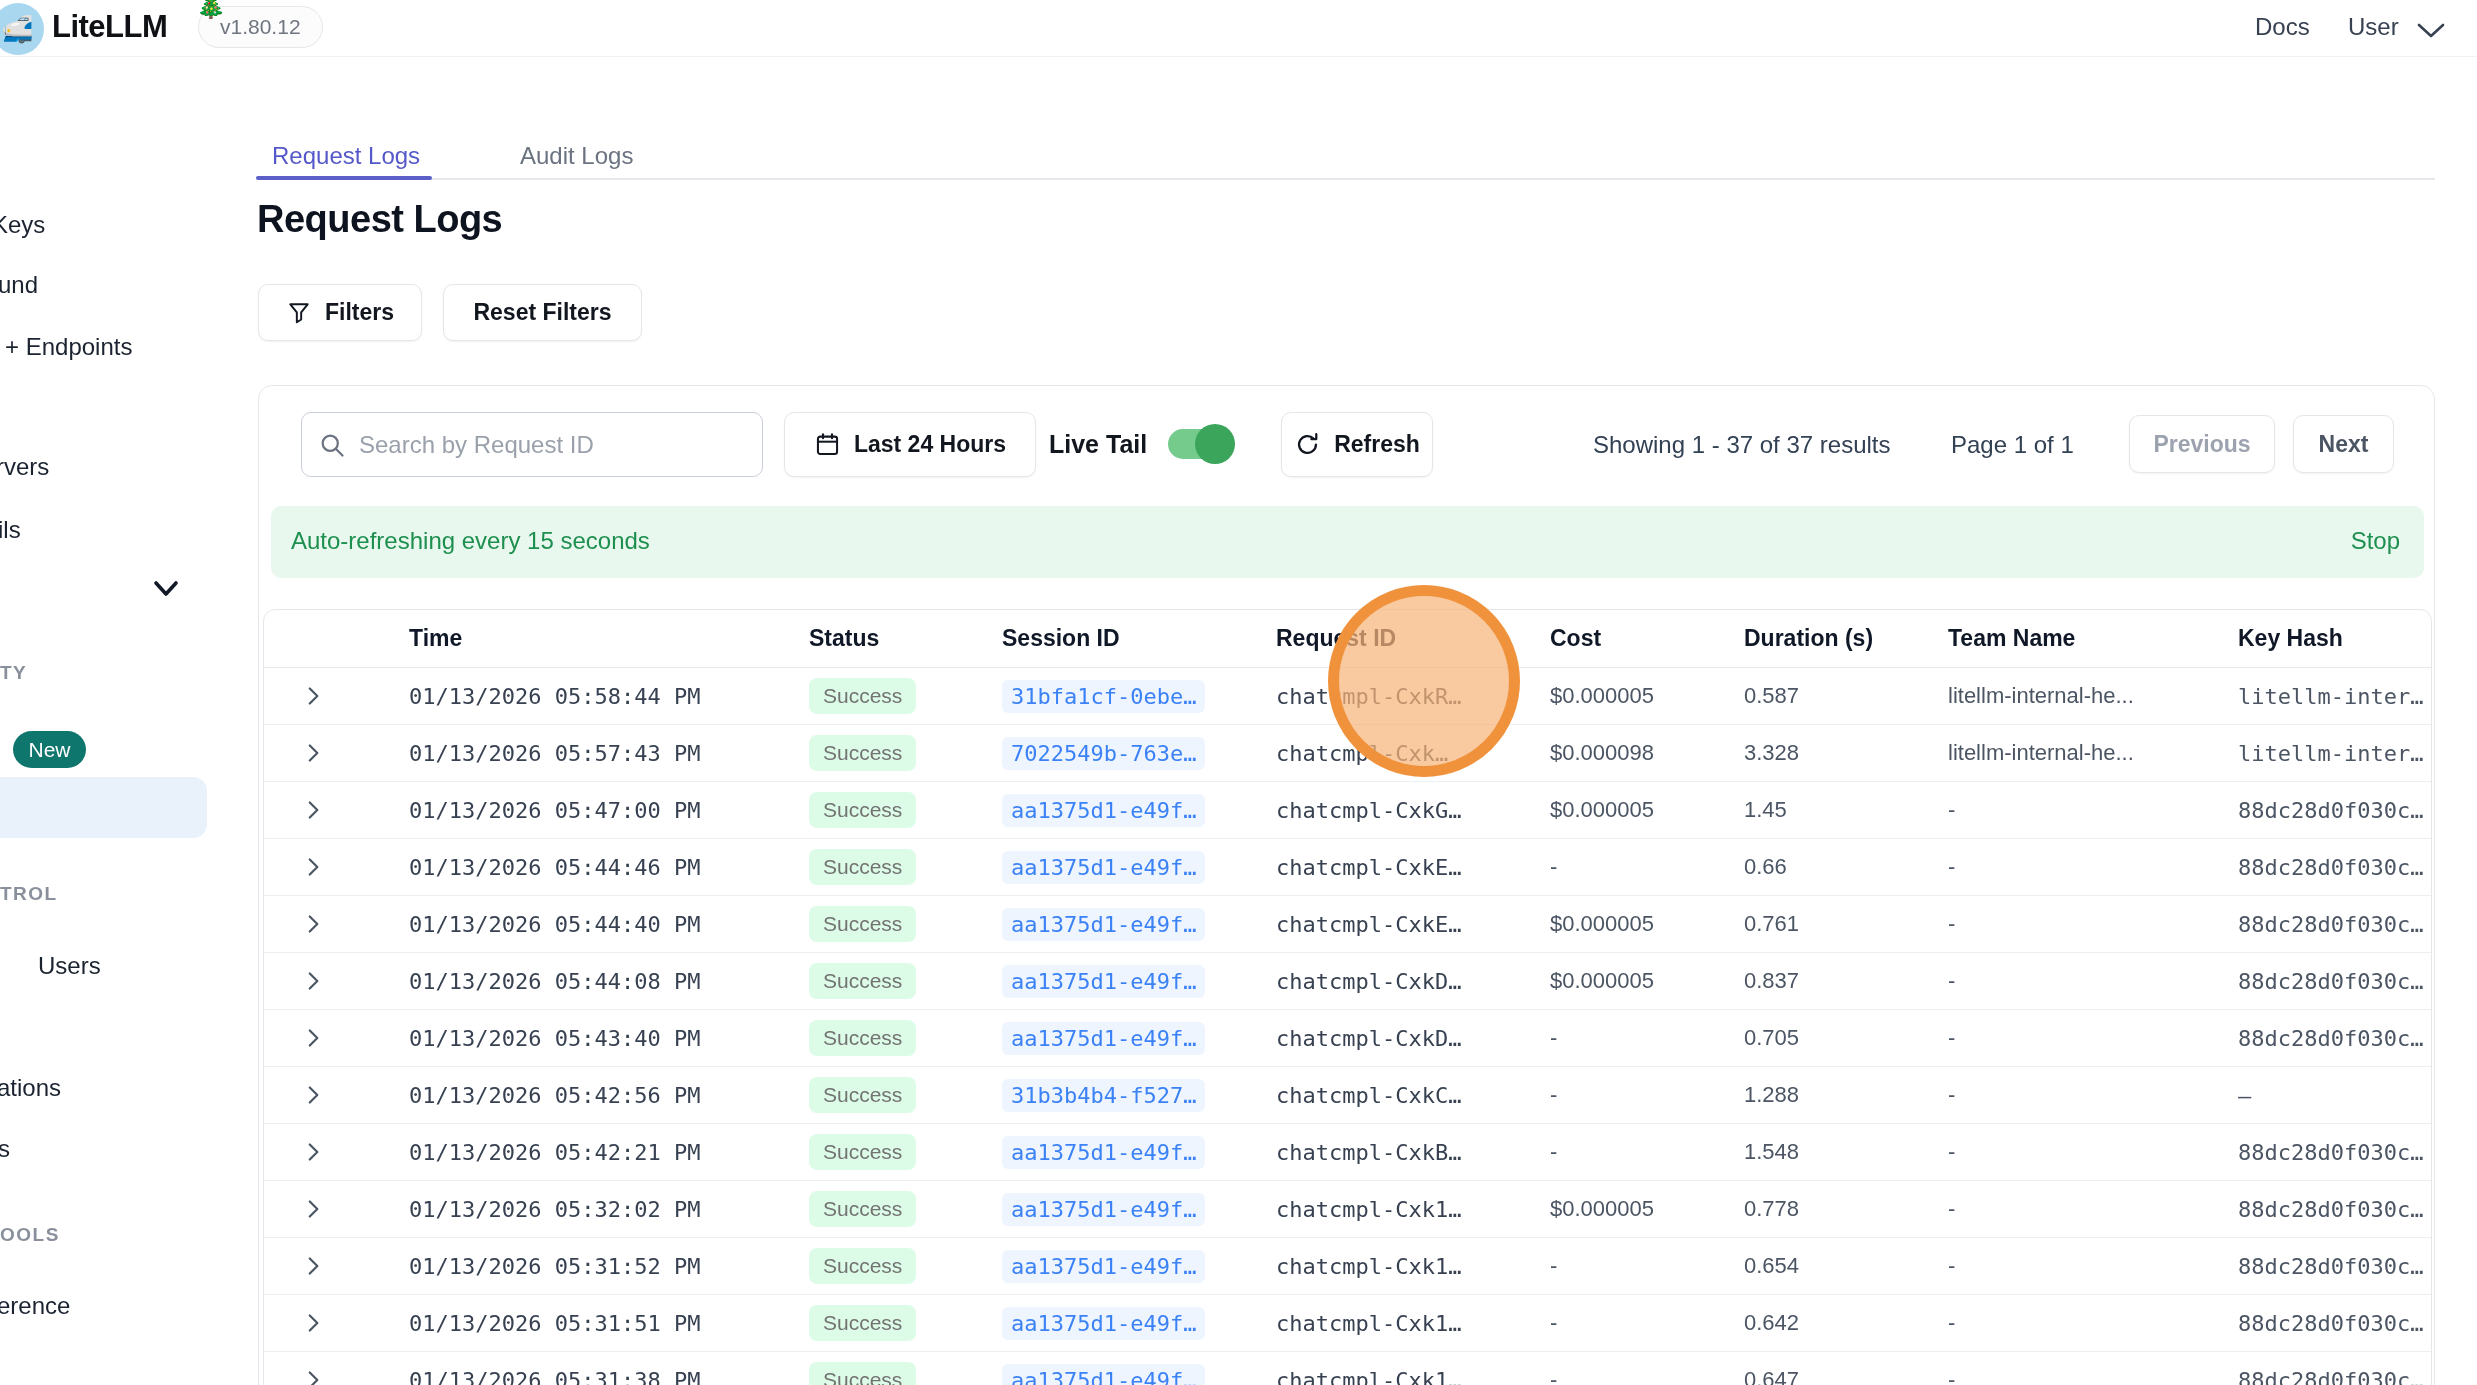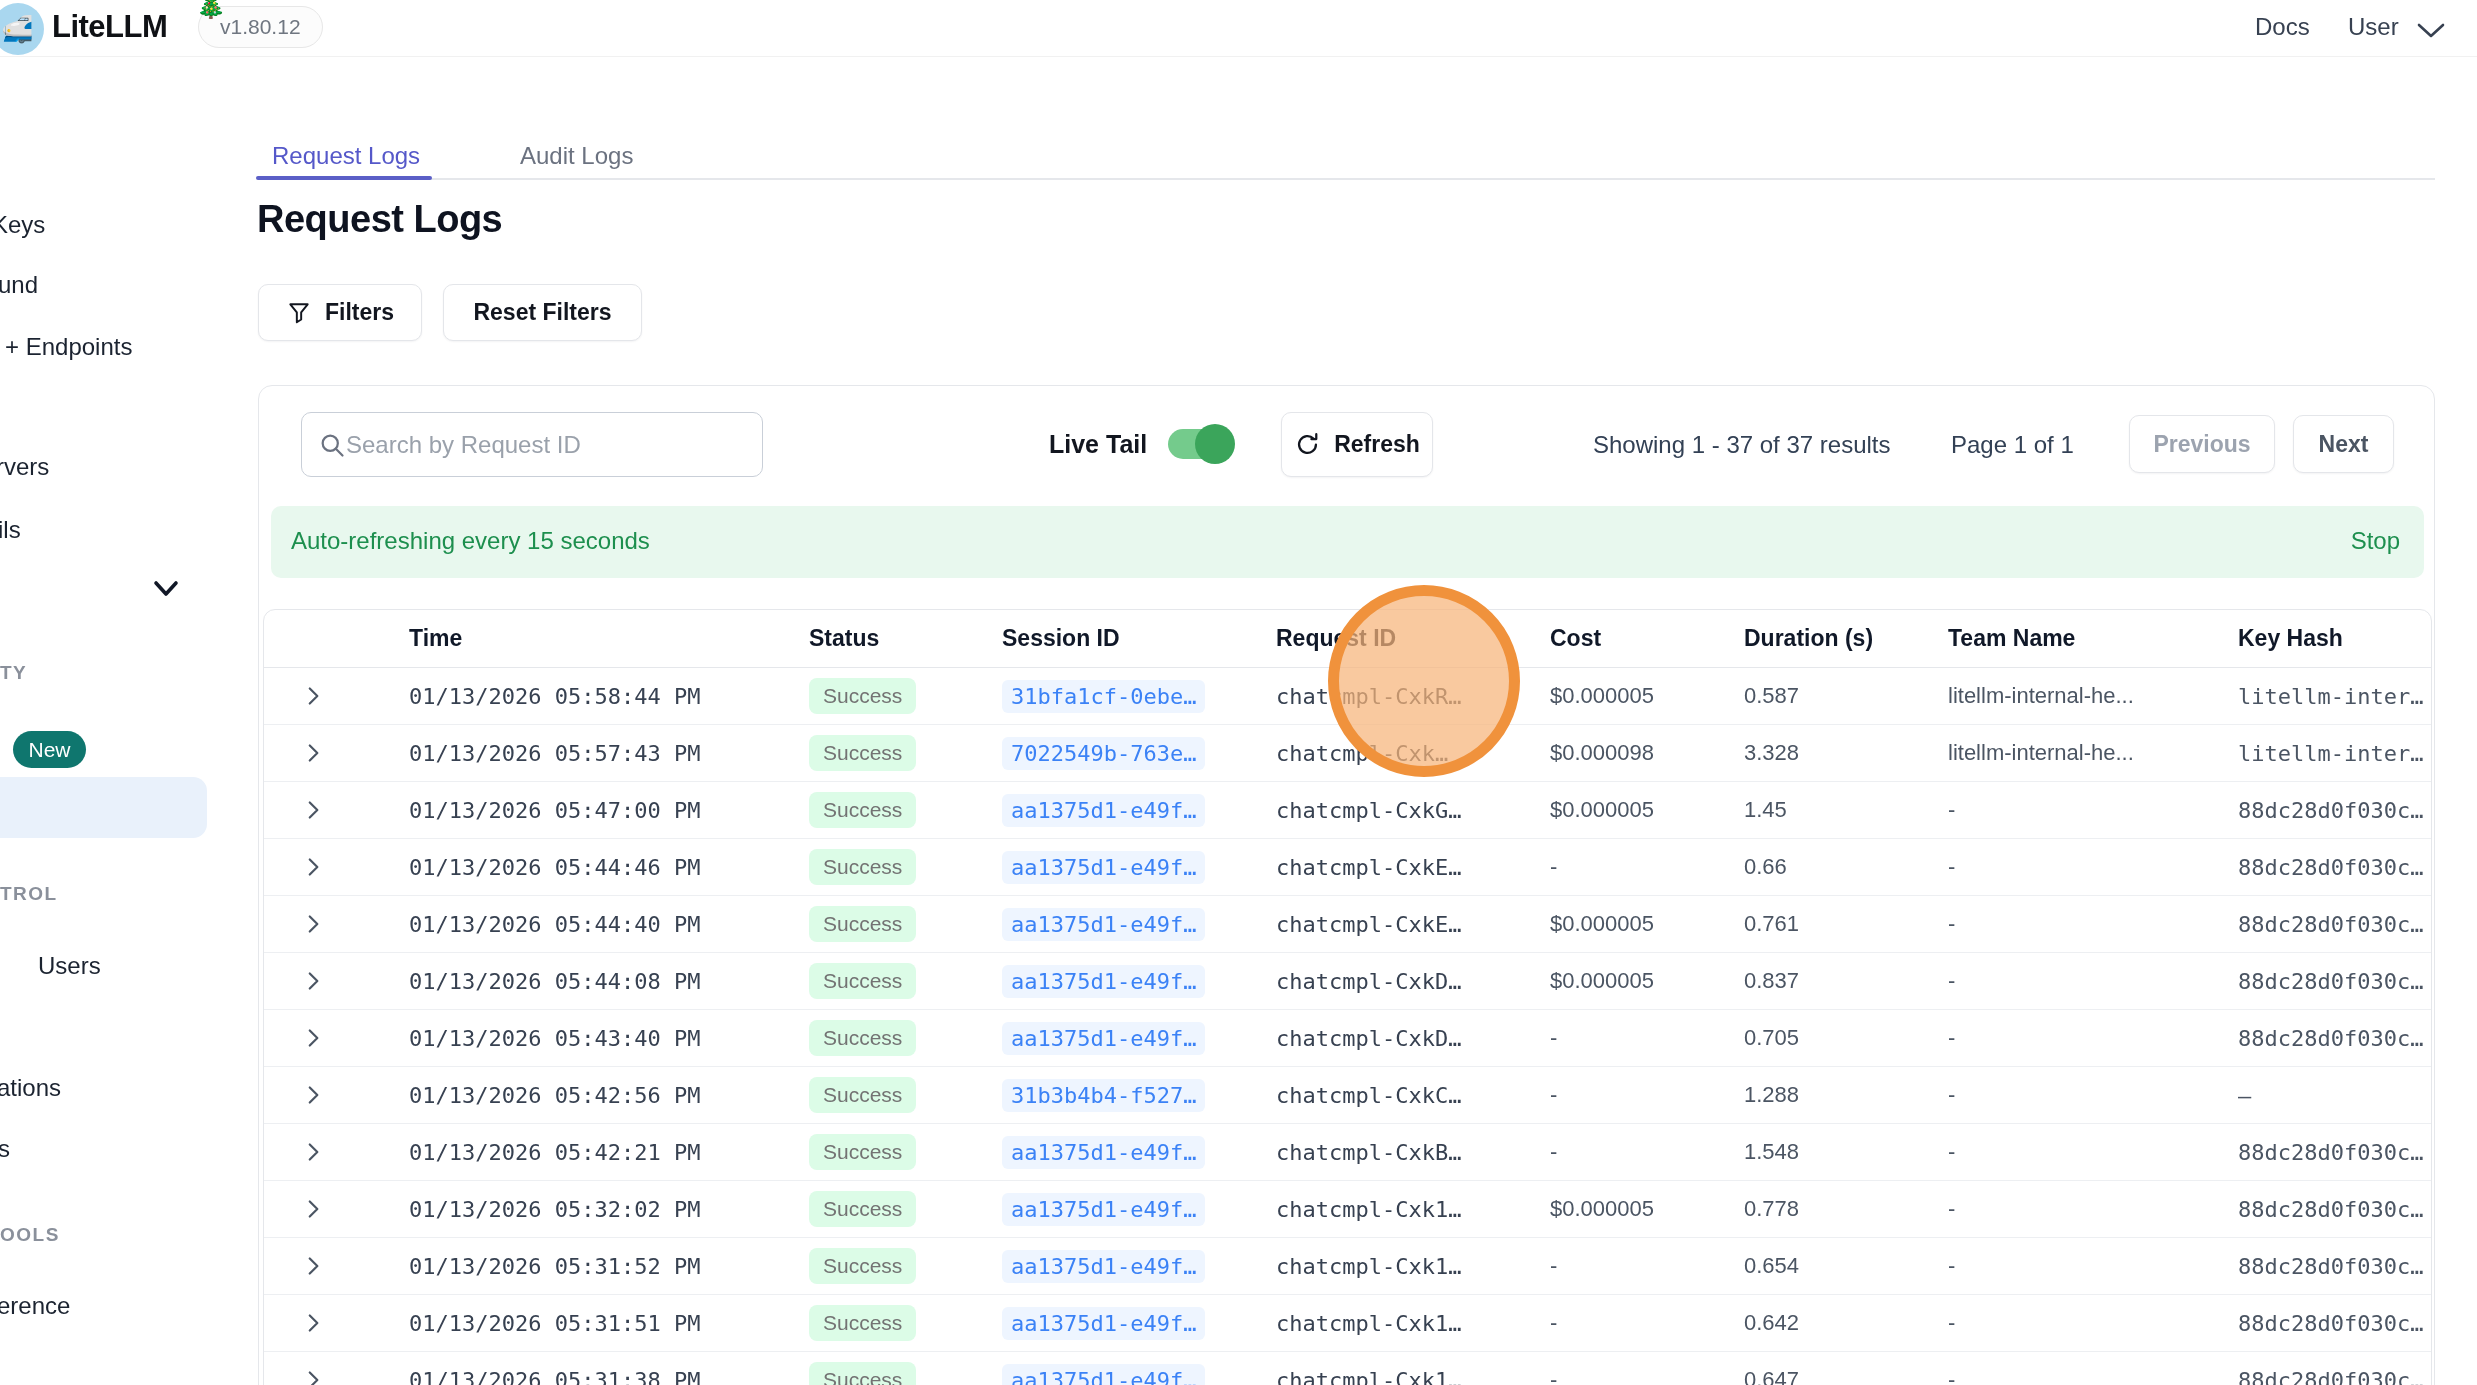--- a/index.html
+++ b/index.html
@@ -38,21 +38,21 @@
     border:1.5px solid #e4e6ea; border-radius:10px; box-shadow:0 1px 2px rgba(16,24,40,.05);
     font-size:23px; color:#12161f; font-weight:700; }
   .filters-btn { position:absolute; left:258px; top:284px; width:164px; height:57px; }
   .reset-btn  { position:absolute; left:443px; top:284px; width:199px; height:57px; }
 
   
   .card { position:absolute; left:258px; top:385px; width:2177px; height:1050px;
     border:1.5px solid #e5e7eb; border-radius:14px; background:#fff; }
 
   .search-box { position:absolute; left:42px; top:26px; width:462px; height:65px; border:1.5px solid #c9cfd8;
-    border-radius:10px; display:flex; align-items:center; padding:4px 16px; background:#fff; }
+    border-radius:10px; display:flex; align-items:center; padding:4px 16px; gap:13px; background:#fff; }
   .search-box input { border:none; outline:none; font-size:24px; color:#374151; width:100%;
     font-family:"Liberation Sans", sans-serif; background:transparent; }
   .search-box input::placeholder { color:#9aa1ab; }
   .range-btn { position:absolute; left:525px; top:26px; width:252px; height:65px; }
   .livetail-label { position:absolute; left:790px; top:44px; font-size:25px; font-weight:600; color:#12161f; }
   .toggle { position:absolute; left:909px; top:43px; width:64px; height:30px; border-radius:16px; background:#74cb8c; }
   .toggle .knob { position:absolute; right:-3px; top:-5px; width:40px; height:40px; border-radius:50%; background:#3ba55b; }
   .refresh-btn { position:absolute; left:1022px; top:26px; width:152px; height:65px; }
   .results-summary { position:absolute; left:1334px; top:45px; font-size:24px; color:#334155; }
   .page-info { position:absolute; left:1692px; top:45px; font-size:24px; color:#334155; }
@@ -150,20 +150,31 @@
   <div class="search-box">
     <span>
       <svg width="28" height="28" viewBox="0 0 24 24">
           <circle cx="10.5" cy="10.5" r="6.5" fill="none" stroke="#6b7280" stroke-width="1.9"></circle>
           <line x1="15.5" y1="15.5" x2="21" y2="21" stroke="#6b7280" stroke-width="1.9" stroke-linecap="round"></line>
         </svg>
     </span>
     <input placeholder="Search by Request ID" style="">
   </div>
 
+  <div class="btn range-btn">
+    <span>
+      <svg width="27" height="27" viewBox="0 0 24 24">
+          <rect x="3.5" y="5" width="17" height="15.5" rx="2" fill="none" stroke="#12161f" stroke-width="1.8"></rect>
+          <line x1="3.5" y1="9.5" x2="20.5" y2="9.5" stroke="#12161f" stroke-width="1.8"></line>
+          <line x1="8" y1="2.8" x2="8" y2="6.5" stroke="#12161f" stroke-width="1.8" stroke-linecap="round"></line>
+          <line x1="16" y1="2.8" x2="16" y2="6.5" stroke="#12161f" stroke-width="1.8" stroke-linecap="round"></line>
+        </svg>
+    </span>
+    <span>Last 24 Hours</span>
+  </div>
 
   <div class="livetail-label">Live Tail</div>
   <div class="toggle">
       <div class="knob"></div>
     </div>
 
   <div class="btn refresh-btn">
     <span>
       <svg width="27" height="27" viewBox="0 0 24 24">
           <path d="M19.5 12 a7.5 7.5 0 1 1 -2.2 -5.3" fill="none" stroke="#12161f" stroke-width="2" stroke-linecap="round"></path>

